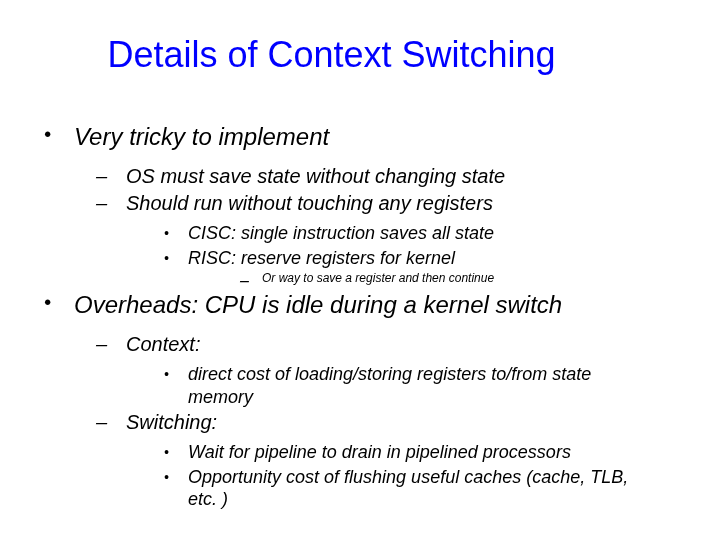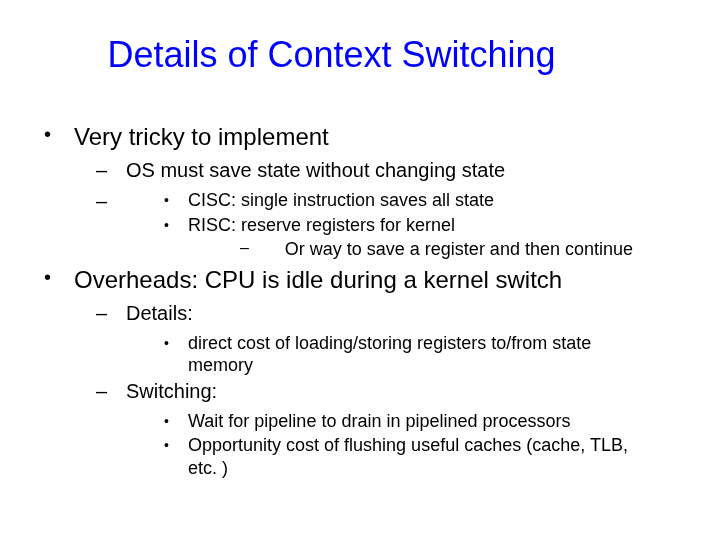--- a/index.html
+++ b/index.html
@@ -37,31 +37,32 @@
     margin: 0;
     padding: 0;
   }
   
   .lvl1 > li {
     font-size: 24px;
     padding-left: 44px;
     position: relative;
     margin-bottom: 4px;
     line-height: 1.25;
+    font-style: italic;
   }
   .lvl1 > li::before {
     content: "•";
     position: absolute;
     left: 14px;
     top: 0;
     font-size: 20px;
   }
   
   .lvl2 {
-    margin-top: 6px;
+    margin-top: 12px;
   }
   .lvl2 > li {
     font-size: 20px;
     padding-left: 52px;
     position: relative;
     margin-bottom: 2px;
     line-height: 1.25;
   }
   .lvl2 > li::before {
     content: "–";
@@ -87,26 +88,25 @@
     left: 38px;
     top: 0;
     font-size: 14px;
     line-height: 22px;
   }
   
   .lvl4 {
     margin-top: 2px;
   }
   .lvl4 > li {
-    font-size: 18px;
+    font-size: 12px;
     padding-left: 74px;
     position: relative;
     margin-bottom: 2px;
     line-height: 1.25;
-    text-align: right;
   }
   .lvl4 > li::before {
     content: "–";
     position: absolute;
     left: 52px;
     top: 0;
     font-size: 16px;
   }
   .gap-after-block {
     margin-bottom: 14px;
@@ -122,20 +122,21 @@
   <div class="content">
     <ul class="lvl1">
 
       <li>
         <span>Very tricky to implement</span>
         <ul class="lvl2">
           <li>
             <span>OS must save state without changing state</span>
           </li>
           <li>
+            <span>Should run without touching any registers</span>
             <ul class="lvl3">
               <li>
                 <span>CISC: single instruction saves all state</span>
               </li>
               <li class="gap-after-block">
                 <span>RISC: reserve registers for kernel</span>
                 <ul class="lvl4">
                   <li>
                     <span>Or way to save a register and then continue</span>
                   </li>
@@ -143,21 +144,21 @@
               </li>
             </ul>
           </li>
         </ul>
       </li>
 
       <li>
         <span>Overheads: CPU is idle during a kernel switch</span>
         <ul class="lvl2">
           <li>
-            <span>Details:</span>
+            <span>Context:</span>
             <ul class="lvl3">
               <li>
                 <span>direct cost of loading/storing registers to/from state memory</span>
               </li>
             </ul>
           </li>
           <li>
             <span>Switching:</span>
             <ul class="lvl3">
               <li>

